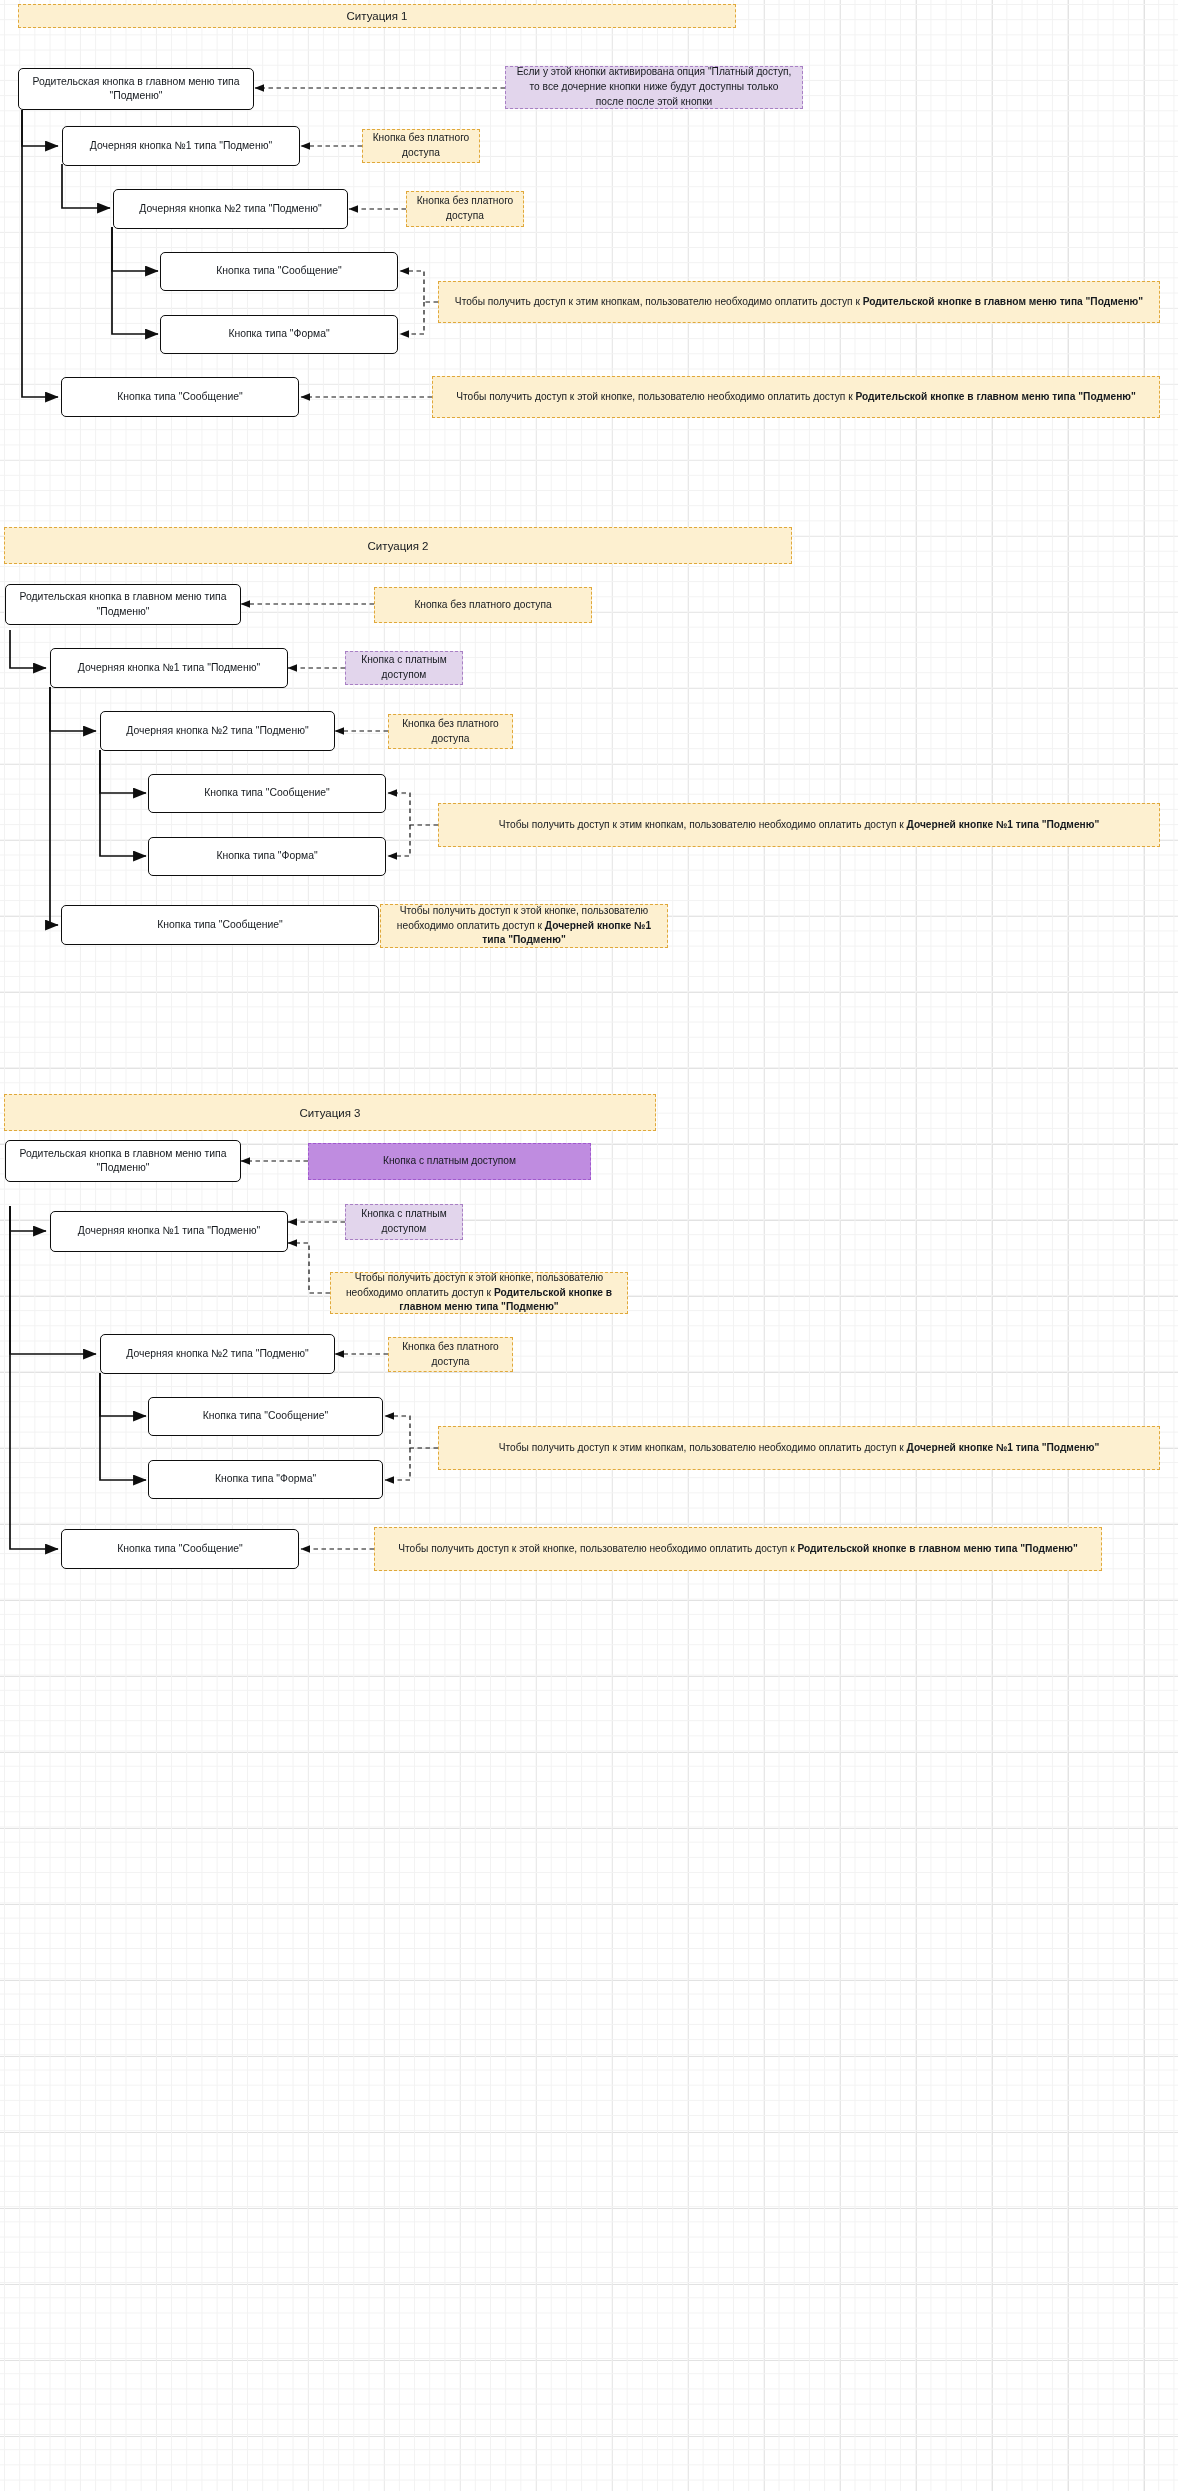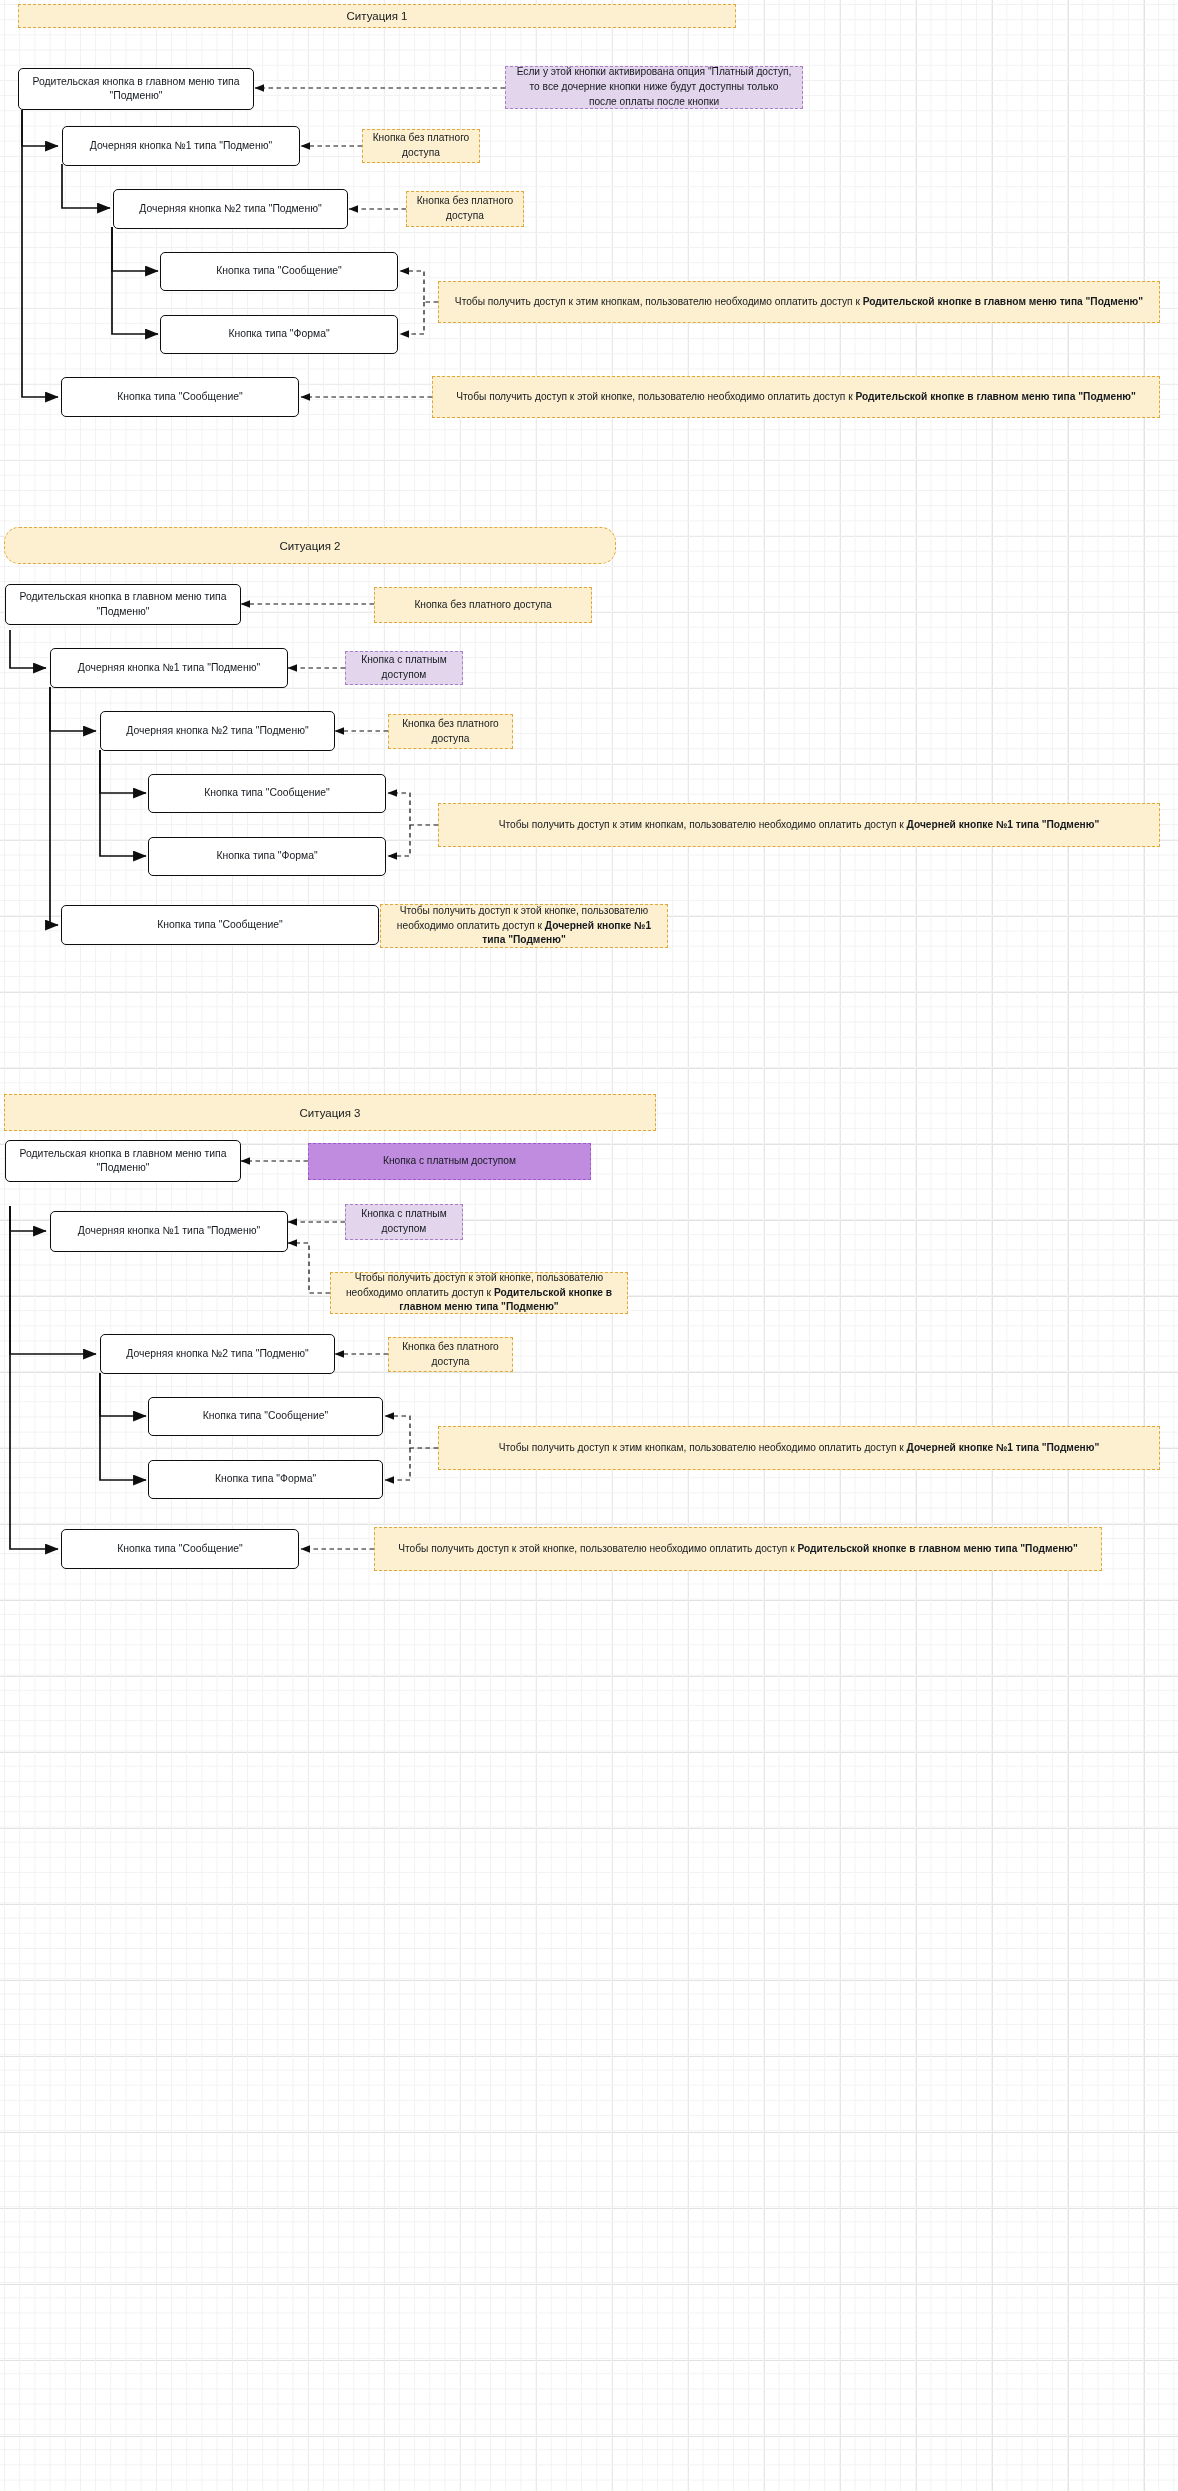--- a/index.html
+++ b/index.html
@@ -158,36 +158,36 @@
     <span>Кнопка типа "Сообщение"</span>
   </div>
   <div class="node" style="left:160px; top:315px; width:238px; height:39px;">
     <span>Кнопка типа "Форма"</span>
   </div>
   <div class="node" style="left:61px; top:377px; width:238px; height:40px;">
     <span>Кнопка типа "Сообщение"</span>
   </div>
 
   <div class="note paid" style="left:505px; top:66px; width:298px; height:43px;">
-    <span>Если у этой кнопки активирована опция "Платный доступ, то все дочерние кнопки ниже будут доступны только после оплаты после кнопки</span>
+    <span>Если у этой кнопки активирована опция "Платный доступ, то все дочерние кнопки ниже будут доступны только после после этой кнопки</span>
   </div>
   <div class="note free" style="left:362px; top:129px; width:118px; height:34px;">
     <span>Кнопка без платного доступа</span>
   </div>
   <div class="note free" style="left:406px; top:191px; width:118px; height:36px;">
     <span>Кнопка без платного доступа</span>
   </div>
   <div class="note free" style="left:438px; top:281px; width:722px; height:42px;">
     <span><span>Чтобы получить доступ к этим кнопкам, пользователю необходимо оплатить доступ к </span><b>Родительской кнопке в главном меню типа "Подменю"</b></span>
   </div>
   <div class="note free" style="left:432px; top:376px; width:728px; height:42px;">
     <span><span>Чтобы получить доступ к этой кнопке, пользователю необходимо оплатить доступ к </span><b>Родительской кнопке в главном меню типа "Подменю"</b></span>
   </div>
 
-  <div class="banner" style="left:4px; top:527px; width:612px; height:37px;border-radius:15px;">
+  <div class="banner" style="left:4px; top:527px; width:788px; height:37px;">
     <span>Ситуация 2</span>
   </div>
 
   <div class="node" style="left:5px; top:584px; width:236px; height:41px;">
     <span>Родительская кнопка в главном меню типа "Подменю"</span>
   </div>
   <div class="node" style="left:50px; top:648px; width:238px; height:40px;">
     <span>Дочерняя кнопка №1 типа "Подменю"</span>
   </div>
   <div class="node" style="left:100px; top:711px; width:235px; height:40px;">

